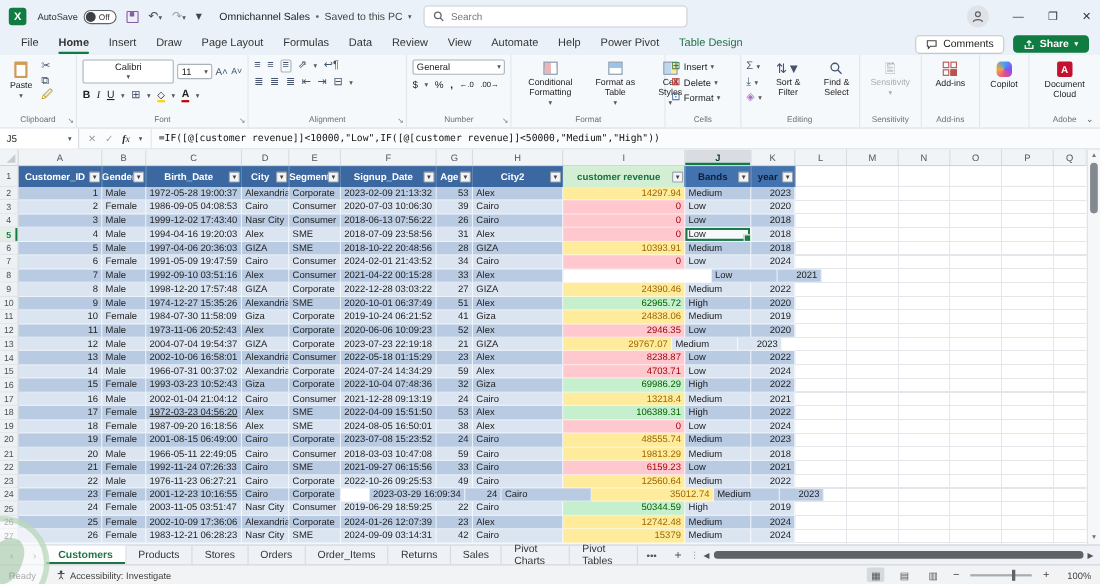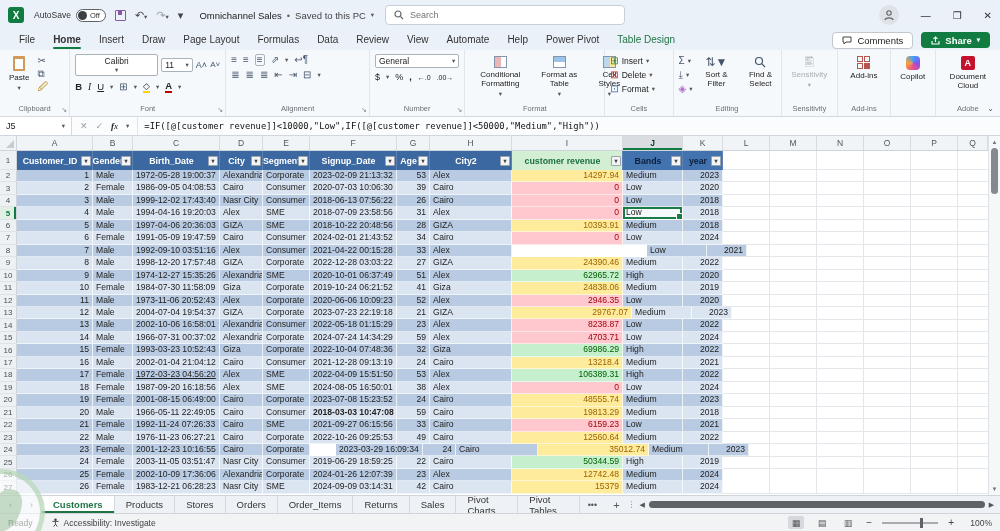--- a/index.html
+++ b/index.html
@@ -661,21 +661,21 @@
         <div class="trow drow">
           <div class="rn">13</div>
           <div class="dc band-b ar" style="width: 76px;">12</div>
           <div class="dc band-b" style="width: 40px;">Male</div>
           <div class="dc band-b" style="width: 87px;">2004-07-04 19:54:37</div>
           <div class="dc band-b" style="width: 43px;">GIZA</div>
           <div class="dc band-b" style="width: 47px;">Corporate</div>
           <div class="dc band-b" style="width: 87px;">2023-07-23 22:19:18</div>
           <div class="dc band-b ar" style="width: 33px;">21</div>
           <div class="dc band-b" style="width: 82px;">GIZA</div>
-          <div class="dc band-b ar rv-med" style="width: 120px;">29767.07</div>
+          <div class="dc band-b ar rv-med" style="width: 99px;">29767.07</div>
           <div class="dc band-b" style="width: 60px;">Medium</div>
           <div class="dc band-b ar" style="width: 40px;">2023</div>
         </div>
         <div class="trow drow">
           <div class="rn">14</div>
           <div class="dc band-a ar" style="width: 76px;">13</div>
           <div class="dc band-a" style="width: 40px;">Male</div>
           <div class="dc band-a" style="width: 87px;">2002-10-06 16:58:01</div>
           <div class="dc band-a" style="width: 43px;">Alexandria</div>
           <div class="dc band-a" style="width: 47px;">Consumer</div>
@@ -770,21 +770,21 @@
           <div class="dc band-a" style="width: 60px;">Medium</div>
           <div class="dc band-a ar" style="width: 40px;">2023</div>
         </div>
         <div class="trow drow">
           <div class="rn">21</div>
           <div class="dc band-b ar" style="width: 76px;">20</div>
           <div class="dc band-b" style="width: 40px;">Male</div>
           <div class="dc band-b" style="width: 87px;">1966-05-11 22:49:05</div>
           <div class="dc band-b" style="width: 43px;">Cairo</div>
           <div class="dc band-b" style="width: 47px;">Consumer</div>
-          <div class="dc band-b" style="width: 87px; font-weight: bold;">2018-03-03 10:47:08</div>
+          <div class="dc band-b" style="width: 87px;">2018-03-03 10:47:08</div>
           <div class="dc band-b ar" style="width: 33px;">59</div>
           <div class="dc band-b" style="width: 82px;">Cairo</div>
           <div class="dc band-b ar rv-med" style="width: 111px;">19813.29</div>
           <div class="dc band-b" style="width: 60px;">Medium</div>
           <div class="dc band-b ar" style="width: 40px;">2018</div>
         </div>
         <div class="trow drow">
           <div class="rn">22</div>
           <div class="dc band-a ar" style="width: 76px;">21</div>
           <div class="dc band-a" style="width: 40px;">Female</div>

